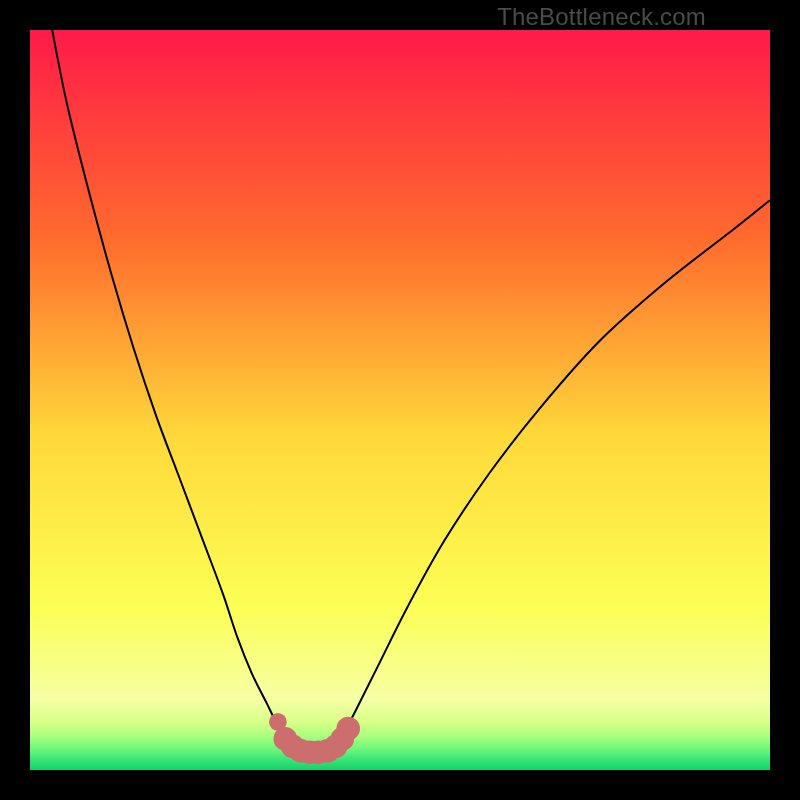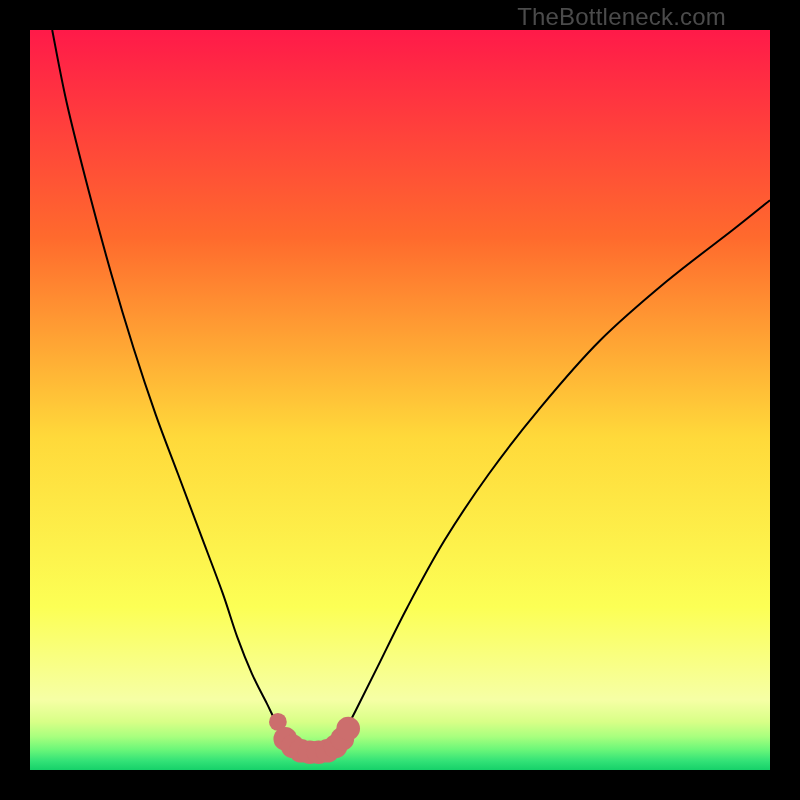--- a/index.html
+++ b/index.html
@@ -9,21 +9,20 @@
     height: 800px;
     overflow: hidden;
     background: #000;
     font-family: Arial, Helvetica, sans-serif;
   }
   .root {
     position: relative;
     width: 718px;
     height: 800px;
     background: #000;
-    padding-left: 20px;
   }
   .plot-area {
     position: absolute;
     left: 30px;
     top: 30px;
     width: 740px;
     height: 740px;
     overflow: hidden;
   }
   .gradient {

